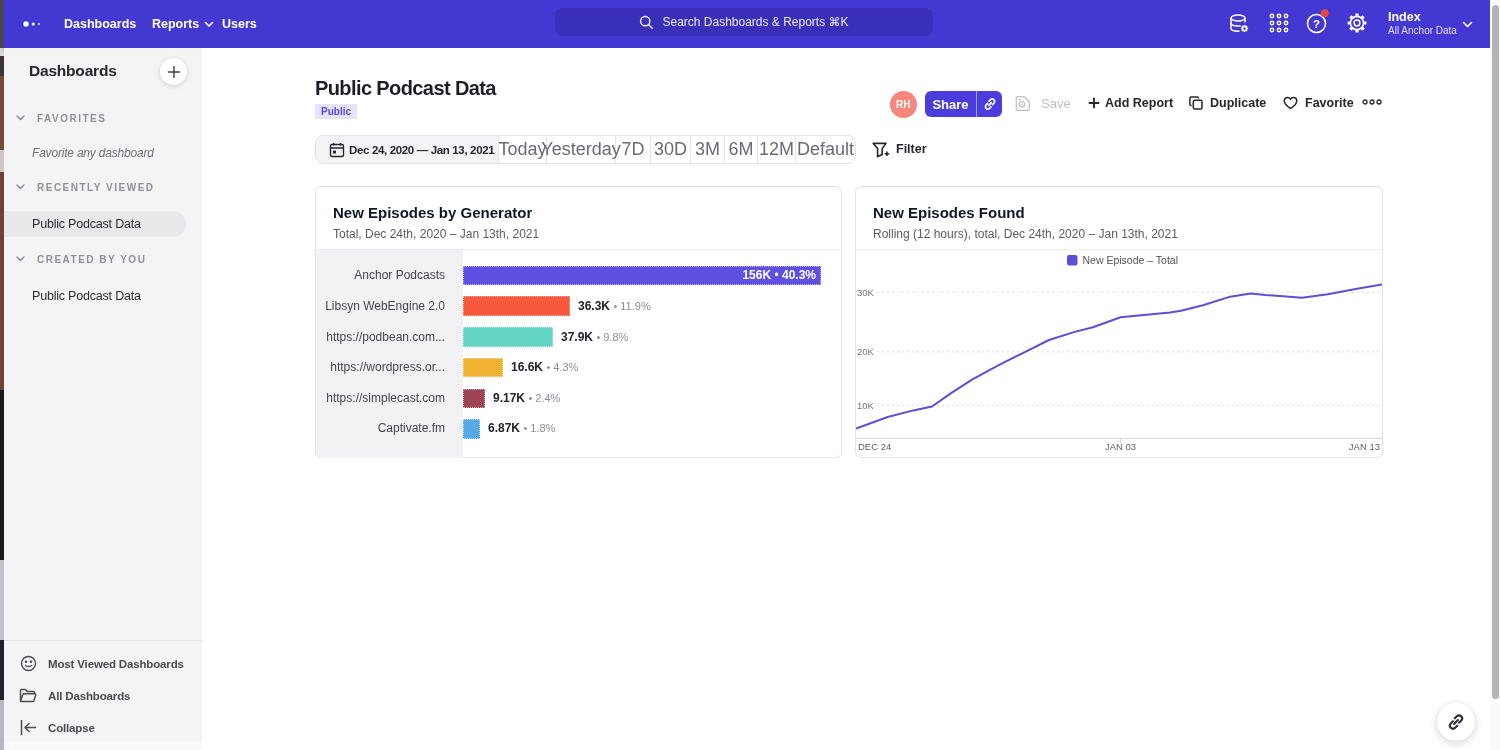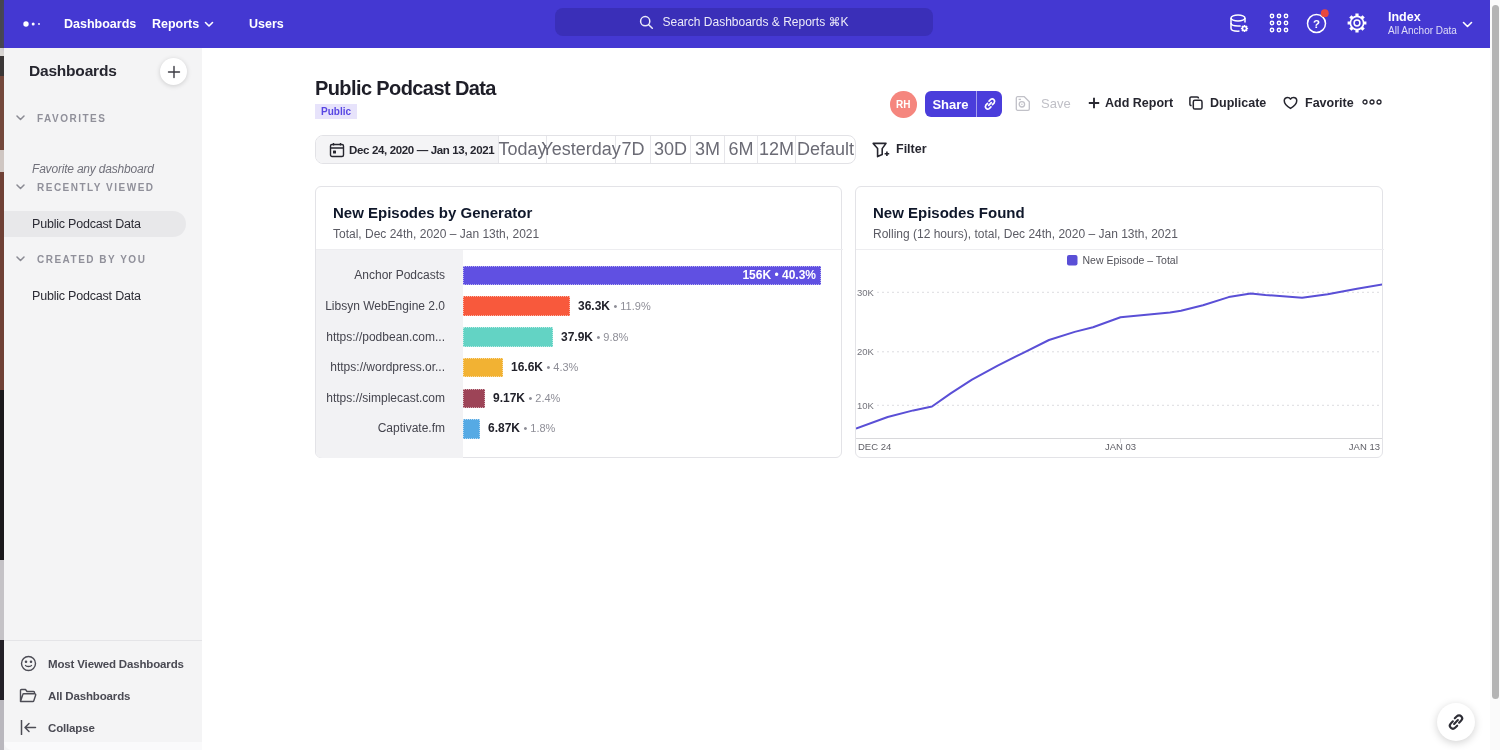--- a/index.html
+++ b/index.html
@@ -63,21 +63,21 @@
     <svg class="abs" style="left:18px;top:20px;" width="22" height="8" viewBox="0 0 22 8">
       <circle cx="4" cy="4" r="2.7" fill="#fff"></circle>
         <circle cx="11.2" cy="4" r="1.5" fill="#fff"></circle>
         <circle cx="17" cy="4" r="0.9" fill="#fff"></circle>
     </svg>
     <div class="navlink" style="left:60px;">Dashboards</div>
     <div class="navlink" style="left:148px;">Reports</div>
     <svg class="abs" style="left:200px;top:21px;" width="10" height="7" viewBox="0 0 10 7">
         <path d="M1.5 1.5 L5 5 L8.5 1.5" stroke="#fff" stroke-width="1.6" fill="none" stroke-linecap="round" stroke-linejoin="round"></path>
       </svg>
-    <div class="navlink" style="left:245px;text-align:center;">Users</div>
+    <div class="navlink" style="left:218px;text-align:center;">Users</div>
 
     <div id="search">
       <svg width="15" height="15" viewBox="0 0 15 15" style="margin-right:8px;">
           <circle cx="6.2" cy="6.2" r="4.6" stroke="rgba(255,255,255,0.9)" stroke-width="1.5" fill="none"></circle>
           <path d="M9.7 9.7 L13.3 13.3" stroke="rgba(255,255,255,0.9)" stroke-width="1.5" stroke-linecap="round"></path>
         </svg>
       <span>Search Dashboards &amp; Reports ⌘K</span>
     </div>
 
     <svg class="navic" style="left:1222px;" width="26" height="26" viewBox="0 0 26 26" fill="none" stroke="#fff" stroke-width="1.5">
@@ -125,21 +125,21 @@
     <div class="abs" style="left:25px;top:14px;font-size:15.5px;font-weight:700;letter-spacing:-0.2px;color:#26262f;">Dashboards</div>
     <div class="abs" style="left:156px;top:10px;width:27px;height:27px;background:#fff;border-radius:50%;box-shadow:0 1px 5px rgba(0,0,0,0.16);"></div>
     <svg class="abs" style="left:162.5px;top:16.5px;" width="14" height="14" viewBox="0 0 14 14">
         <path d="M7 1.5 V12.5 M1.5 7 H12.5" stroke="#3c3c44" stroke-width="1.4" stroke-linecap="round"></path>
       </svg>
 
     <svg class="schev" style="top:67px;" width="9" height="6" viewBox="0 0 9 6">
         <path d="M1 1 L4.5 4.5 L8 1" stroke="#8b8b94" stroke-width="1.5" fill="none" stroke-linecap="round" stroke-linejoin="round"></path>
       </svg>
     <div class="shead" style="top:65px;">FAVORITES</div>
-    <div class="sitem" style="top:98px;font-style:italic;font-size:12px;color:#70707a;margin-top:16px;">Favorite any dashboard</div>
+    <div class="sitem" style="top:98px;font-style:italic;font-size:12px;color:#70707a;">Favorite any dashboard</div>
 
     <svg class="schev" style="top:136px;" width="9" height="6" viewBox="0 0 9 6">
         <path d="M1 1 L4.5 4.5 L8 1" stroke="#8b8b94" stroke-width="1.5" fill="none" stroke-linecap="round" stroke-linejoin="round"></path>
       </svg>
     <div class="shead" style="top:134px;">RECENTLY VIEWED</div>
     <div class="abs" style="left:0;top:163px;width:182px;height:26px;background:#e8e8ea;border-radius:0 13px 13px 0;"></div>
     <div class="sitem" style="top:169px;">Public Podcast Data</div>
 
     <svg class="schev" style="top:208px;" width="9" height="6" viewBox="0 0 9 6">
         <path d="M1 1 L4.5 4.5 L8 1" stroke="#8b8b94" stroke-width="1.5" fill="none" stroke-linecap="round" stroke-linejoin="round"></path>

